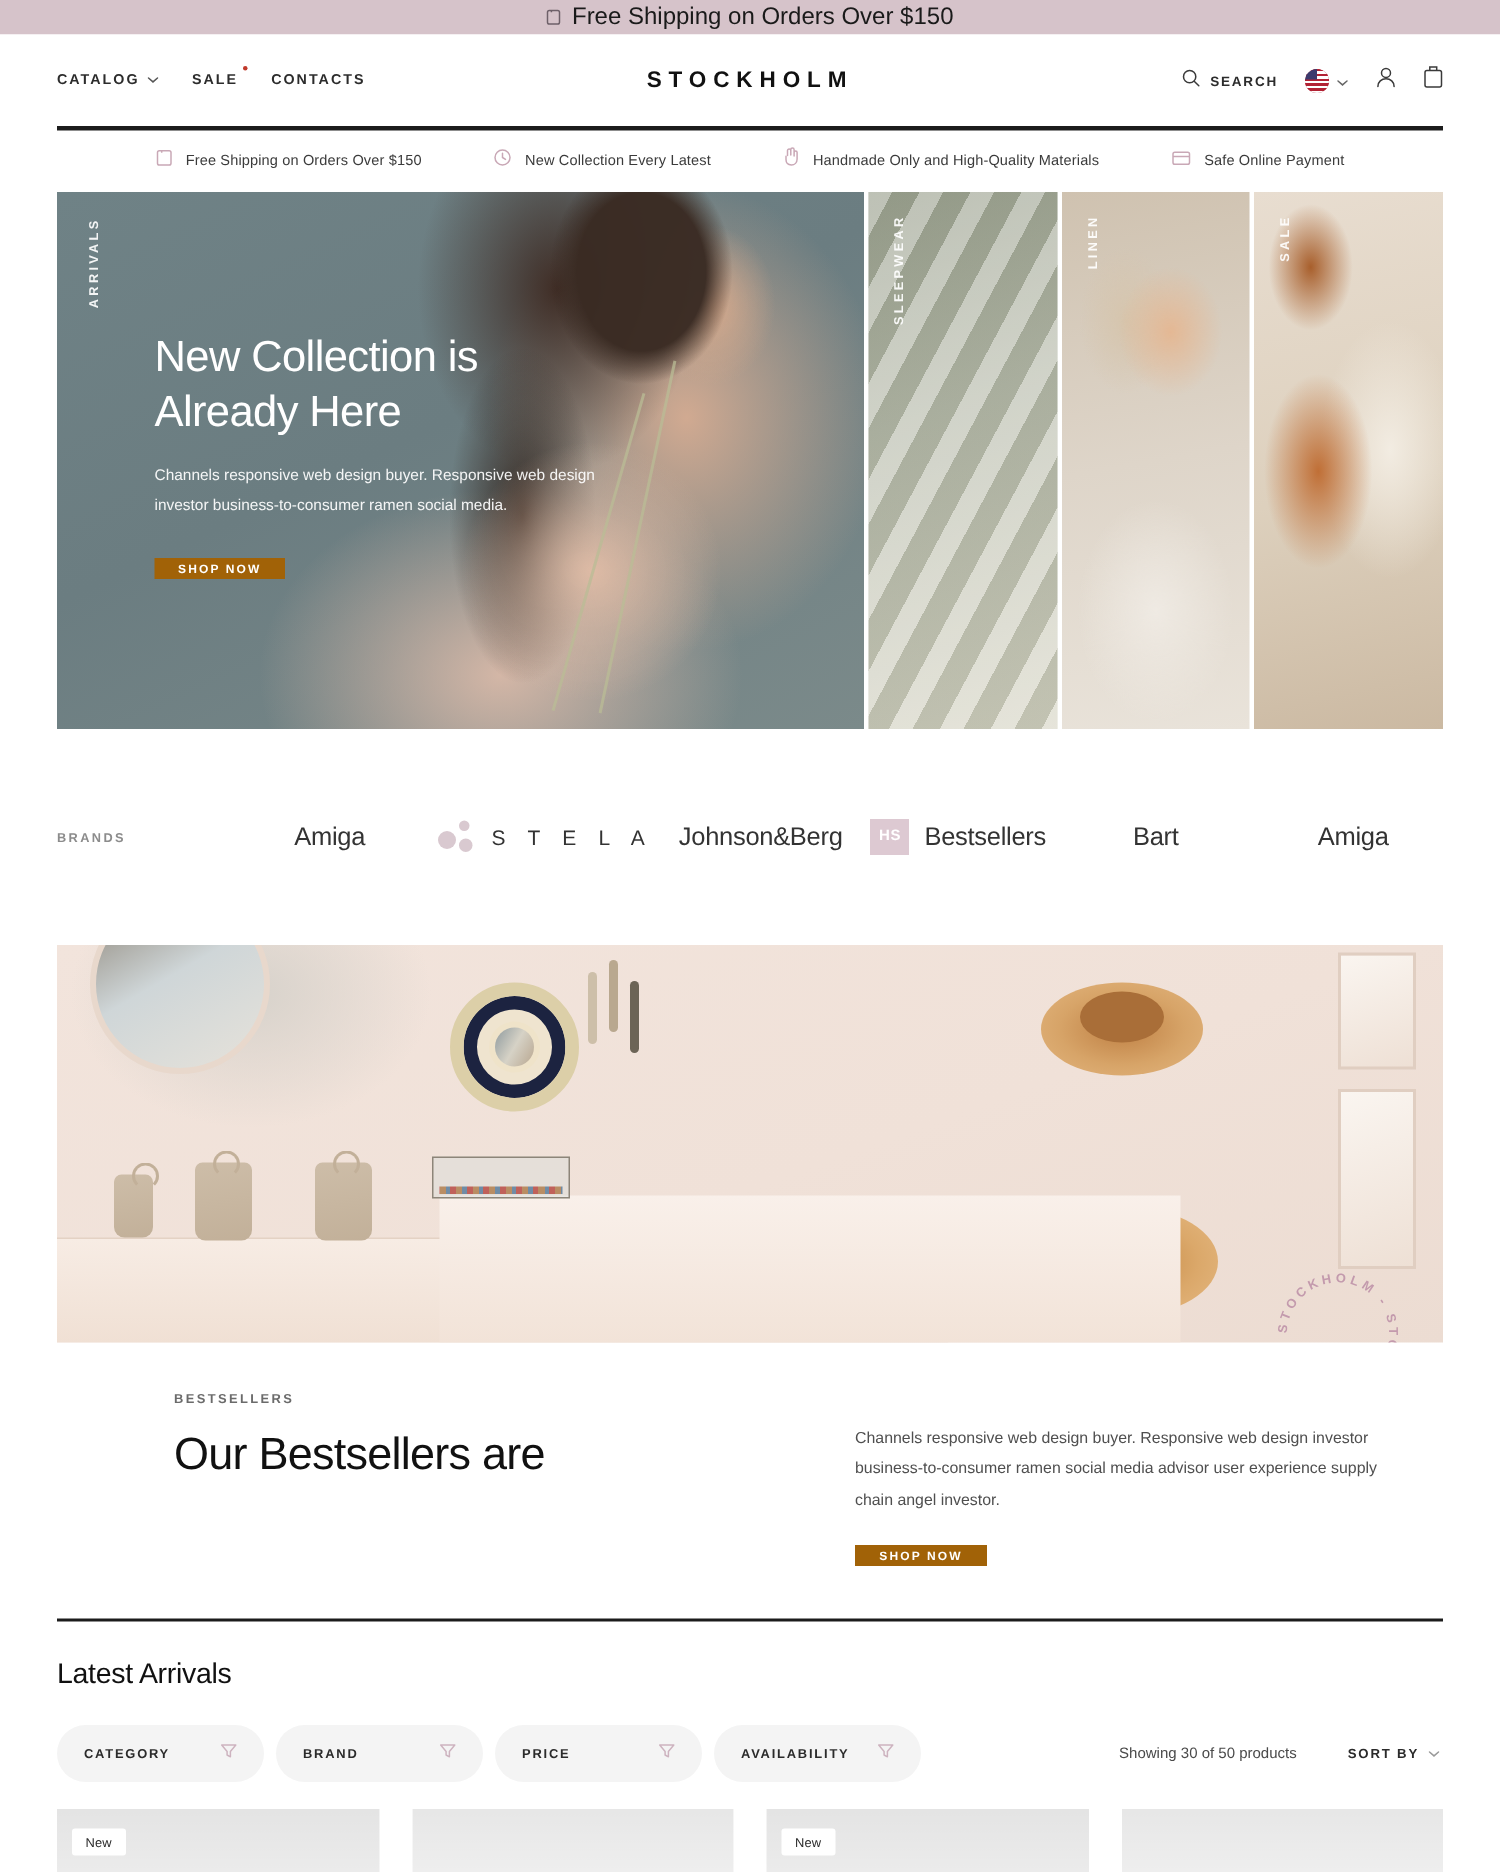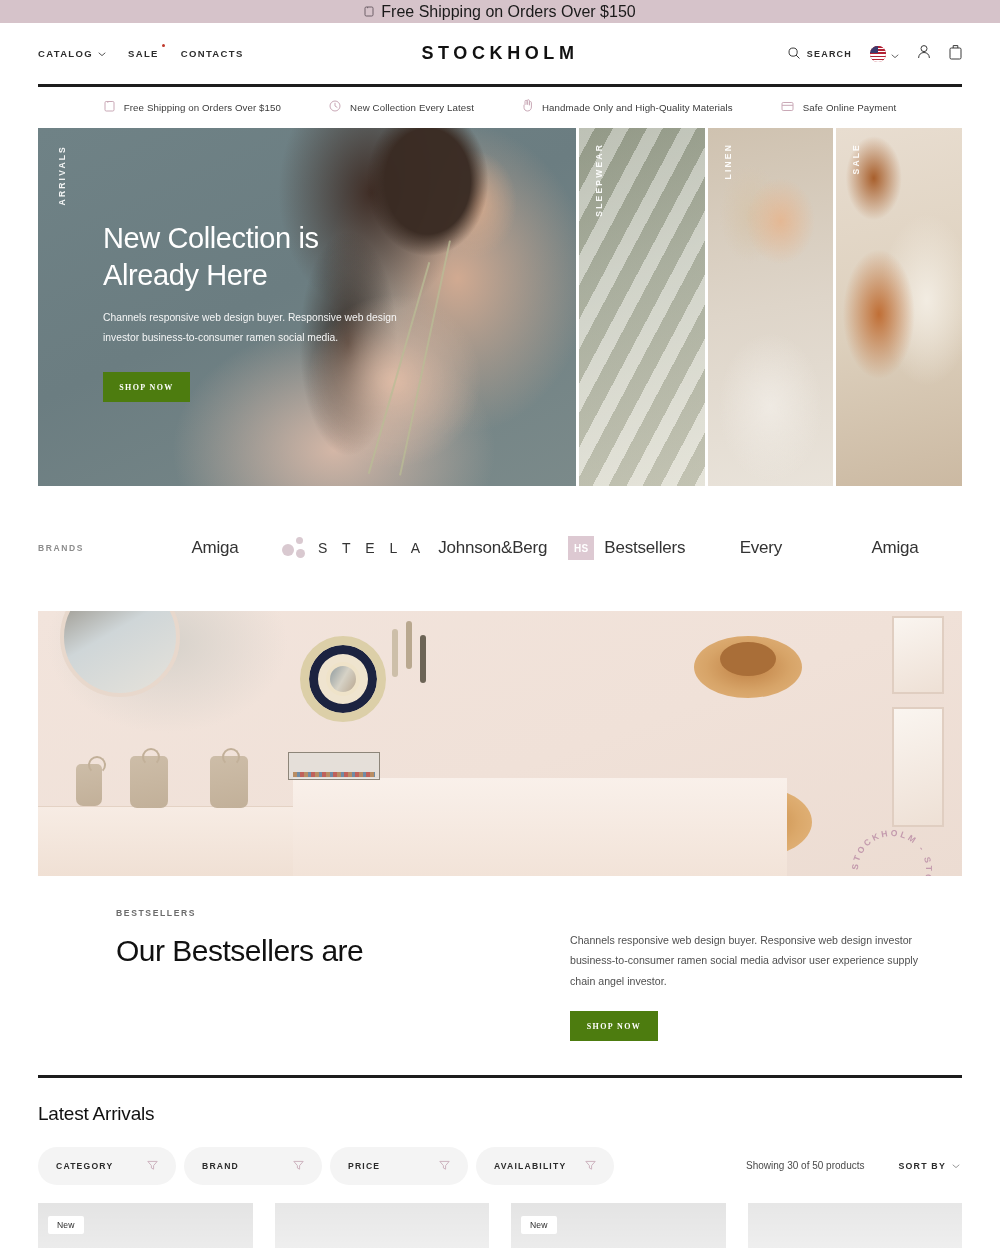--- a/index.html
+++ b/index.html
@@ -51,21 +51,21 @@
     top: -4px;
     right: -6px;
     width: 3px; height: 3px;
     background: #c0392b;
     border-radius: 50%;
   }
   .brand-logo {
     position: absolute;
     left: 50%;
     transform: translateX(-50%);
-    font-size: 18px;
+    font-size: 15px;
     letter-spacing: 4.6px;
     font-weight: 700;
     color: #111;
   }
   .nav-right {
     margin-left: auto;
     display: flex;
     align-items: center;
     gap: 18px;
   }
@@ -187,30 +187,30 @@
     margin-top: 13px;
     font-size: 10.3px;
     line-height: 1.95;
     color: rgba(255,255,255,.93);
   }
   .btn-pink {
     margin-top: 24px;
     display: inline-flex;
     align-items: center;
     justify-content: center;
-    width: 87px; height: 30px;
-    background: #4d7c0f;
+    width: 87px; height: 14px;
+    background: #a16207;
     color: #fff;
     font-size: 8px;
     font-weight: 600;
     letter-spacing: 1.4px;
     text-transform: uppercase;
     cursor: pointer;
     border: none;
-    font-family: Liberation Serif, serif;
+    font-family: Liberation Sans, sans-serif;
   }
   .hero-tile {
     position: relative;
     overflow: hidden;
     flex: 1 1 0;
   }
   .hero-tile .v-label { left: 15px; top: 15px; }
   .tile-sleep {
     background:
       repeating-linear-gradient(118deg, rgba(255,255,255,.35) 0 14px, rgba(120,128,110,.22) 14px 30px),
@@ -227,24 +227,24 @@
     background:
       radial-gradient(ellipse 50px 90px at 34% 52%, #c06f36 0%, rgba(192,111,54,0) 72%),
       radial-gradient(ellipse 40px 60px at 30% 14%, #a85f2c 0%, rgba(168,95,44,0) 70%),
       radial-gradient(ellipse 60px 110px at 72% 48%, #f2ece2 0%, rgba(242,236,226,0) 78%),
       linear-gradient(168deg, #e8ddd0 0%, #ddd0bd 55%, #cbb9a2 100%);
   }
 
   
   .brands {
     margin: 0 38px;
-    height: 125px;
-    display: flex;
-    align-items: center;
-    gap: 0;
+    height: 144px;
+    display: flex;
+    align-items: center;
+    gap: 12px;
     overflow: hidden;
   }
   .brands-label {
     font-size: 8.5px;
     letter-spacing: 1.6px;
     font-weight: 600;
     color: #8c8c8c;
     text-transform: uppercase;
     flex: 0 0 110px;
   }
@@ -676,21 +676,21 @@
   <div class="brand">
     <span class="brand-name">Johnson&amp;Berg</span>
   </div>
 
   <div class="brand">
     <span class="hs-badge">HS</span>
     <span class="brand-name">Bestsellers</span>
   </div>
 
   <div class="brand">
-    <span class="brand-name">Every</span>
+    <span class="brand-name">Bart</span>
   </div>
 
   <div class="brand">
     <span class="brand-name">Amiga</span>
   </div>
 </div>
 
 <div class="bestsellers">
 
   <div class="bs-image">

